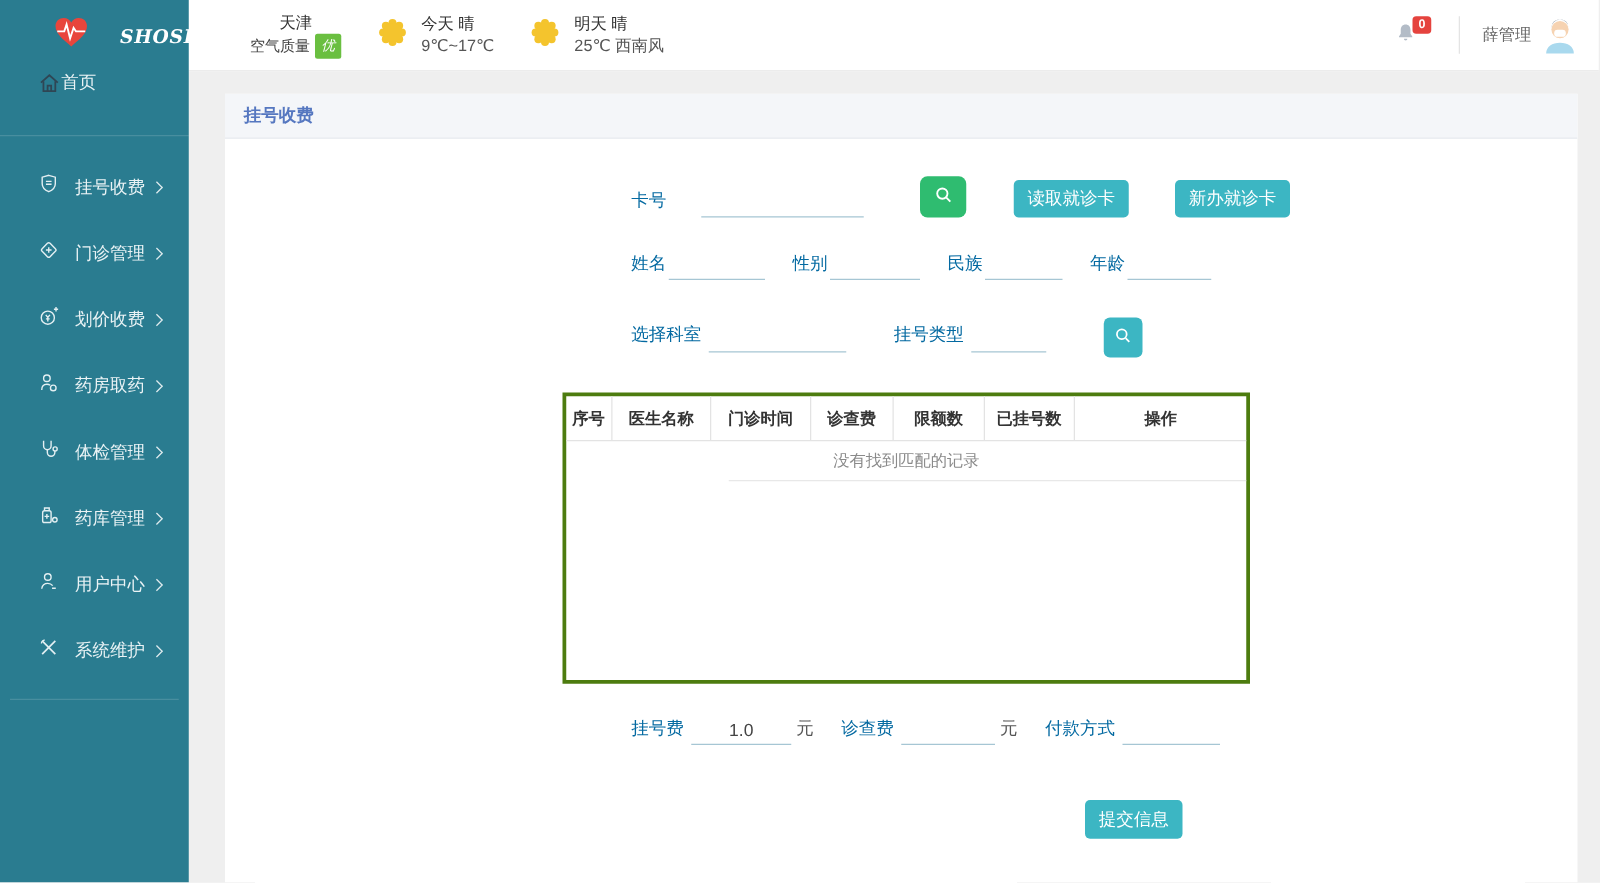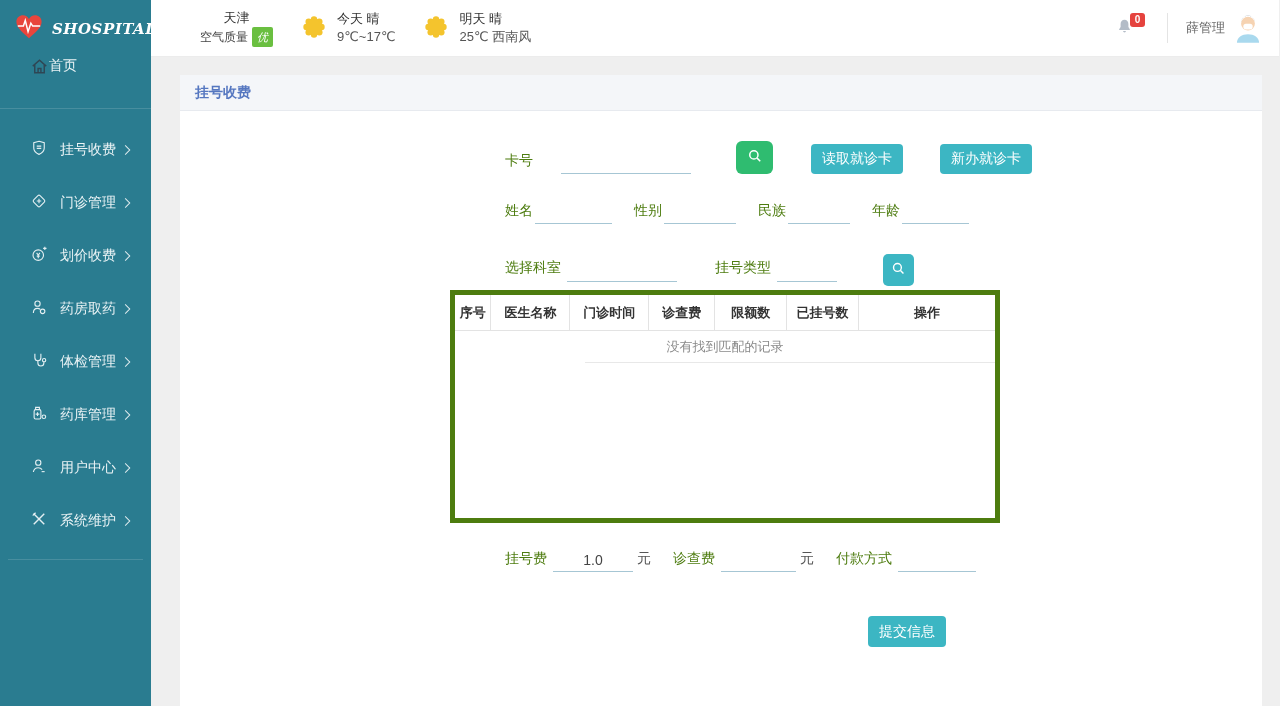--- a/index.html
+++ b/index.html
@@ -3,21 +3,21 @@
 <meta charset="utf-8">
 <style>
   * { margin:0; padding:0; box-sizing:border-box; }
   html,body { width:1280px; height:706px; overflow:hidden;
     font-family:"Liberation Sans","DejaVu Sans",sans-serif; background:#efefef; }
   #app { position:relative; width:1280px; height:706px; }
 
   
   .sidebar { position:absolute; left:0; top:0; width:151px; height:706px;
     background:#2a7c90; z-index:3; }
-  .logo { height:57px; display:flex; align-items:center; padding-left:14px; gap:8px; }
+  .logo { height:57px; display:flex; align-items:center; padding-left:14px; gap:24px;margin-left:28px; }
   .logo-text { color:#fff; font-family:"DejaVu Serif","Liberation Serif",serif;
     font-style:italic; font-weight:bold; font-size:15px; letter-spacing:.5px; }
   .side-home { height:52px; display:flex; align-items:flex-start; padding-left:30px; 
     border-bottom:1px solid rgba(255,255,255,.14); cursor:pointer; }
   .side-nav { padding-top:14px; }
   .side-item { height:53px; display:flex; align-items:center; padding-left:30px; gap:12px;
     position:relative; cursor:pointer; }
   .side-label { color:#eaf3f5; font-size:14px; }
   .side-item svg, .side-home svg { flex:0 0 auto; }
   .chev { position:absolute; right:22px; top:50%; width:7px; height:7px;
@@ -47,21 +47,21 @@
 
   
   .content { position:absolute; left:151px; top:57px; width:1129px; height:649px;
     background:#efefef; }
   .card { position:relative; margin:18px 18px 0 29px; height:631px; background:#fff; overflow:hidden; }
   .card-title { height:36px; background:#f4f6f9; border-bottom:1px solid #e7eaef;
     display:flex; align-items:center; padding-left:15px; }
   .card-title span { color:#5577c0; font-size:14px; font-weight:600; }
 
   .frow { display:flex; align-items:flex-end; }
-  .flabel { font-size:14px; color:#4d7c0f; padding-bottom:4px; white-space:nowrap; }
+  .flabel { font-size:14px; color:#0369a1; padding-bottom:4px; white-space:nowrap; }
   .uinput { border:none; outline:none; border-bottom:1px solid #a6c6d4; height:24px;
     font-size:14px; color:#444; background:transparent; }
 
   .row-card { margin:30px 0 0 325px; }
   .row-card .uinput { width:130px; margin-left:28px; }
   .btn-search-green { width:37px; height:33px; background:#2fbc70; border:none; border-radius:6px;
     margin-left:45px; display:flex; align-items:center; justify-content:center; cursor:pointer; }
   .btn-teal { height:30px; background:#3cb6c3; color:#fff; border:none; border-radius:4px;
     font-size:14px; padding:0 11px; cursor:pointer; }
   .btn-read { margin-left:38px; }
@@ -75,22 +75,22 @@
   .in-ethnic { width:62px; margin-left:2px; }
   .in-age { width:67px; margin-left:2px; }
 
   .row-dept { margin:30px 0 0 325px; align-items:center; }
   .in-dept { width:110px; margin-left:6px; }
   .lab-regtype { margin-left:38px; }
   .in-regtype { width:60px; margin-left:6px; }
   .btn-search-teal { width:31px; height:32px; background:#3cb6c3; border:none; border-radius:5px;
     margin-left:46px; display:flex; align-items:center; justify-content:center; cursor:pointer; }
 
-  .dtable { margin:4px 0 0 270px; width:550px; height:233px;
-    border:5px solid #4d7c0f; background:#fff; }
+  .dtable { margin:28px 0 0 270px; width:550px; height:233px;
+    border:3px solid #4d7c0f; background:#fff; }
   .thead { display:flex; height:36px; border-bottom:1px solid #e3e3e3; }
   .th { display:flex; align-items:center; justify-content:center; font-size:13px; font-weight:bold;
     color:#333; border-right:1px solid #e3e3e3; }
   .th:last-child { border-right:none; }
   .c0{width:37px} .c1{width:80px} .c2{width:80px} .c3{width:67px} .c4{width:73px} .c5{width:73px} .c6{width:138px}
   .empty-row { position:relative; height:32px; display:flex; align-items:center; justify-content:center; }
   .empty-row span { font-size:13px; color:#8a8a8a; }
   .empty-line { position:absolute; left:130px; right:0; bottom:0; border-bottom:1px solid #e8e8e8; }
 
   .row-fees { margin:25px 0 0 325px; align-items:flex-end; }

